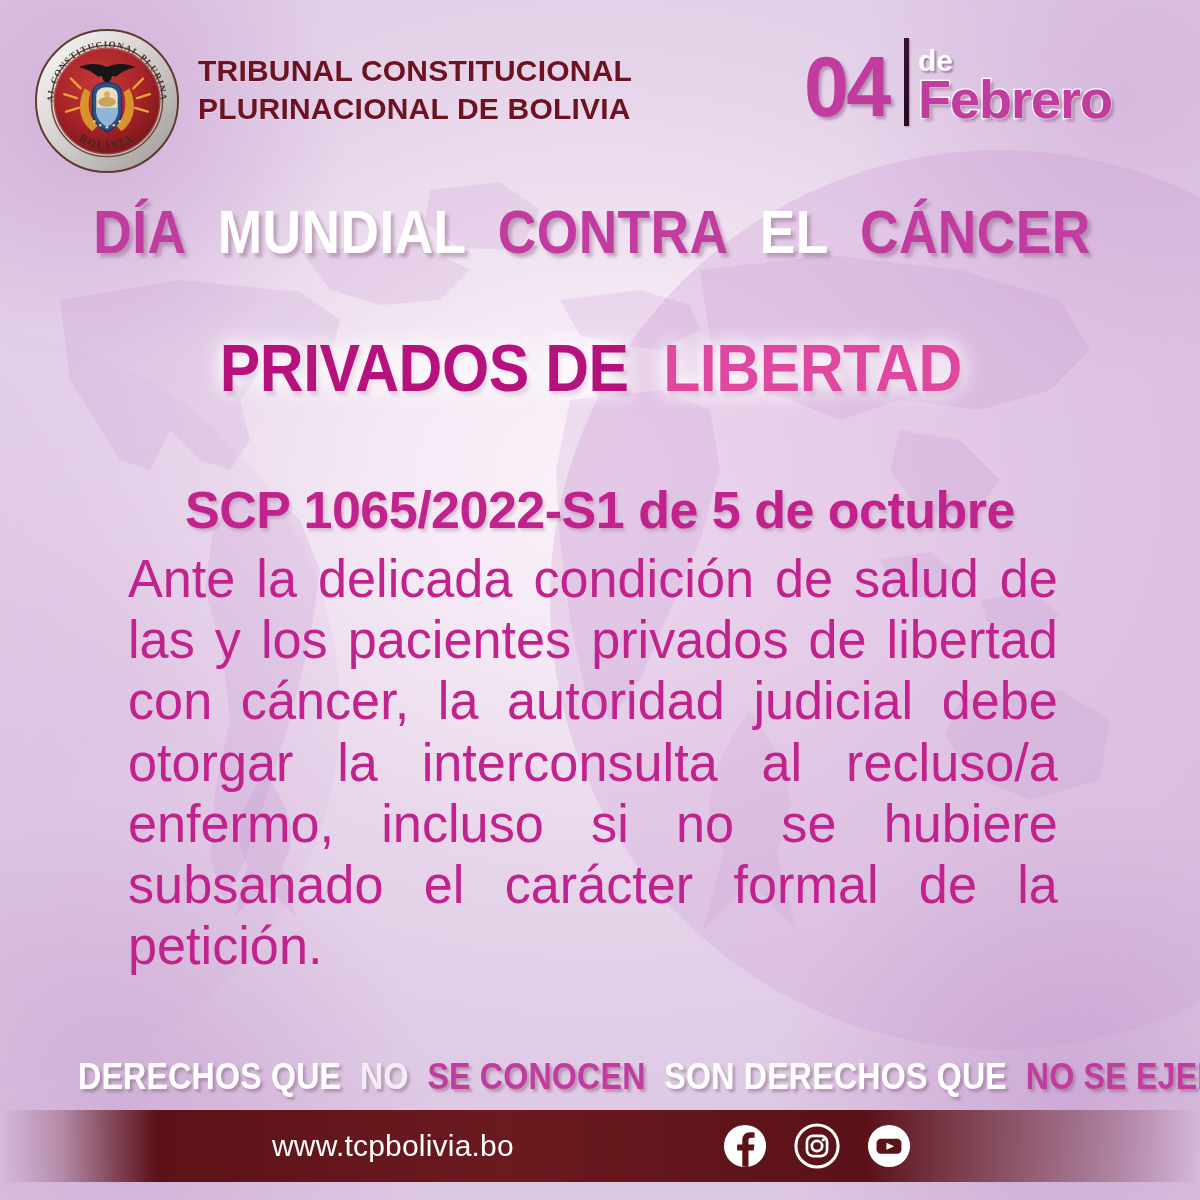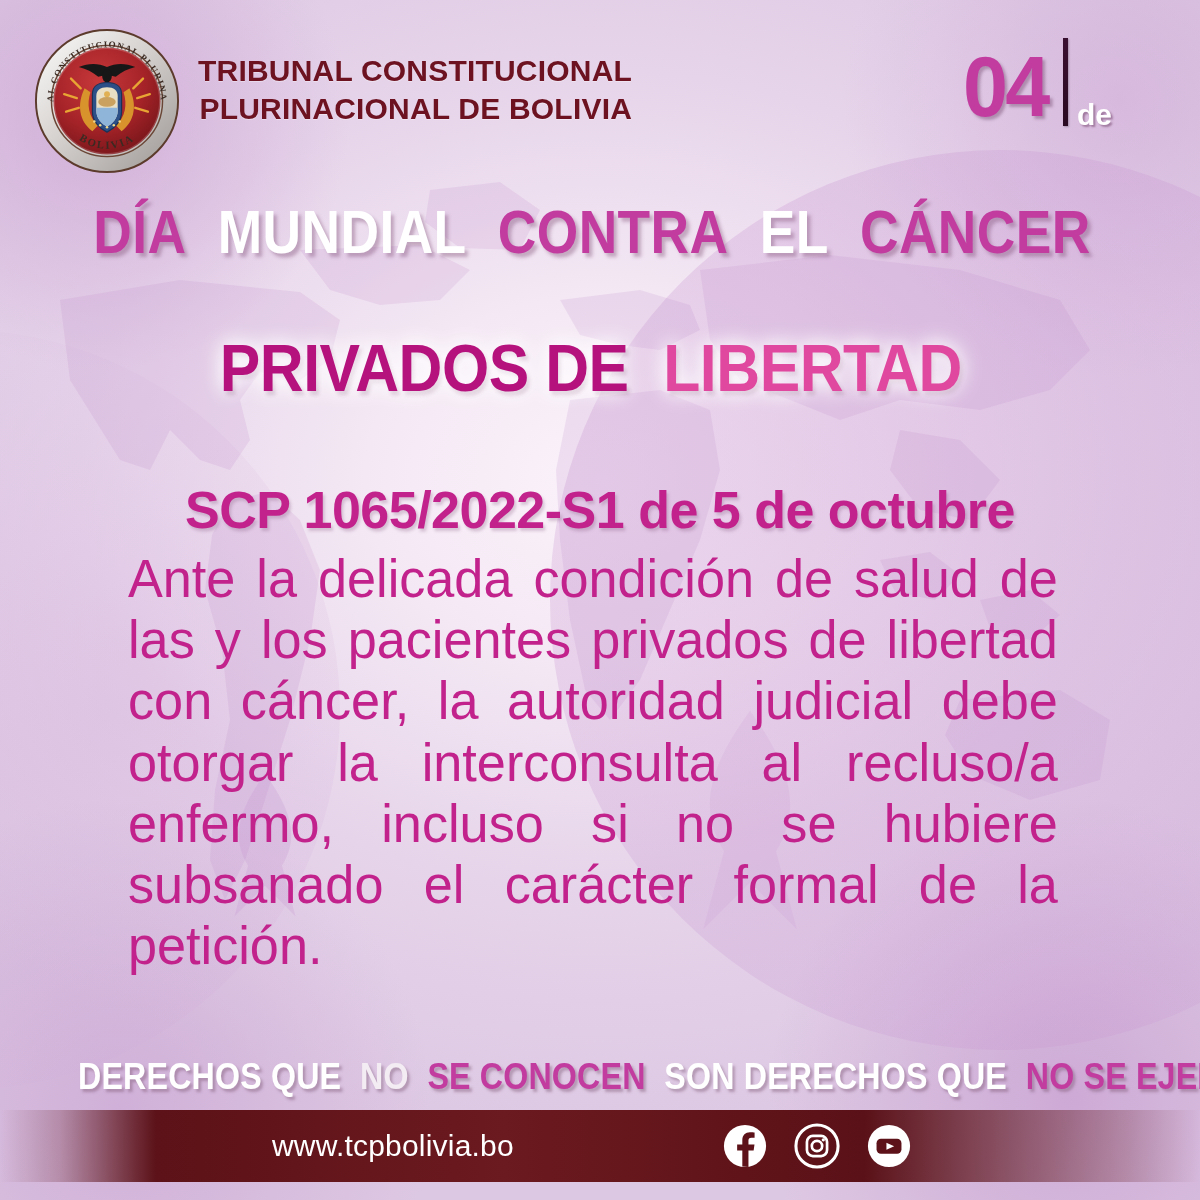--- a/index.html
+++ b/index.html
@@ -63,21 +63,21 @@
   .brand{
     position:absolute; left:198px; top:52px;
     color:#6c1220;
     font-weight:bold;
     font-size:30px;
     letter-spacing:.2px;
     line-height:1.28;
     font-family:"Liberation Sans", sans-serif;
     text-shadow:0 1px 0 rgba(255,255,255,.35);
   }
-  .brand div{white-space:nowrap;text-align:right;}
+  .brand div{white-space:nowrap;}
 
   
   .datebox{
     position:absolute; right:88px; top:34px;
     display:flex; align-items:flex-end;margin-left:40px;
   }
   .dnum{
     font-family:"Liberation Sans", sans-serif;
     font-weight:bold;
     font-size:86px;
@@ -311,20 +311,21 @@
     <div class="brand">
       <div>TRIBUNAL CONSTITUCIONAL</div>
       <div>PLURINACIONAL DE BOLIVIA</div>
     </div>
 
     <div class="datebox">
       <div class="dnum">04</div>
       <div class="dbar"></div>
       <div class="dtxt">
         <div class="dde">de</div>
+        <div class="dmes">Febrero</div>
       </div>
     </div>
   </div>
 
   <div class="t1">
     <span class="mg" style="margin-right: 0.3em;">DÍA</span>
     <span class="wh" style="margin-right: 0.3em;">MUNDIAL</span>
     <span class="mg" style="margin-right: 0.3em;">CONTRA</span>
     <span class="wh" style="margin-right: 0.3em;">EL</span>
     <span class="mg" style="margin-right: 0.3em;">CÁNCER</span>

